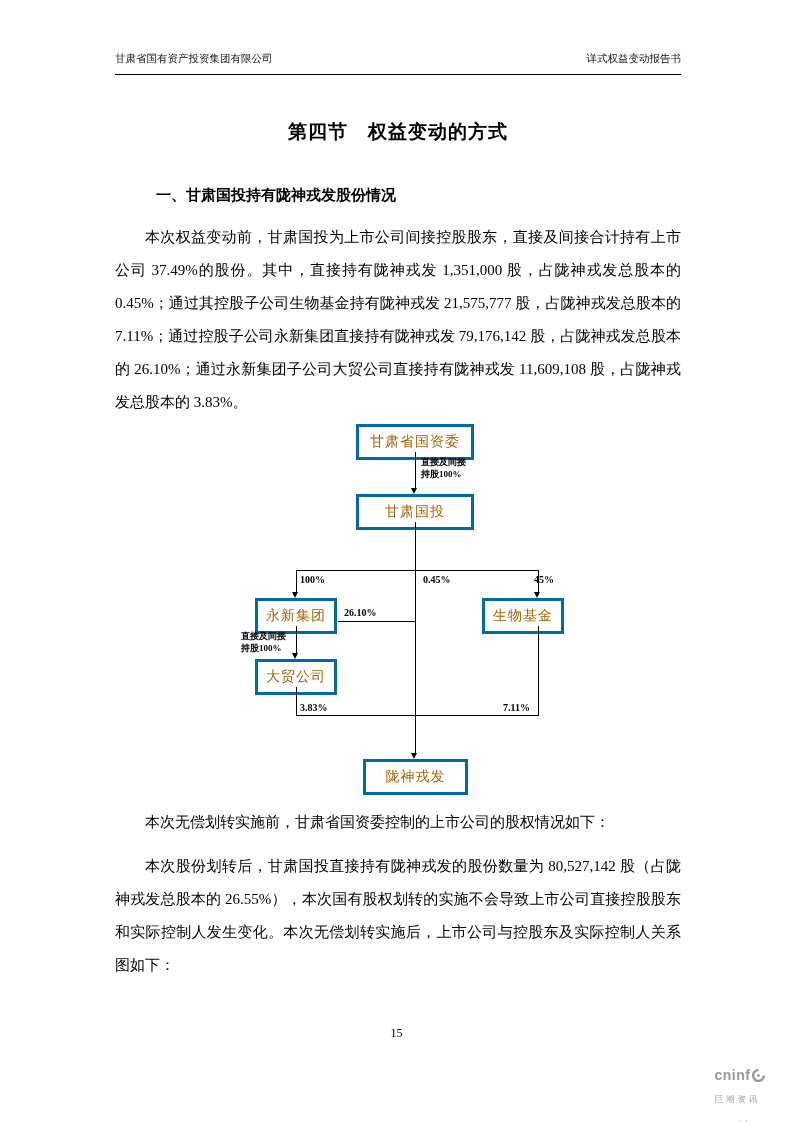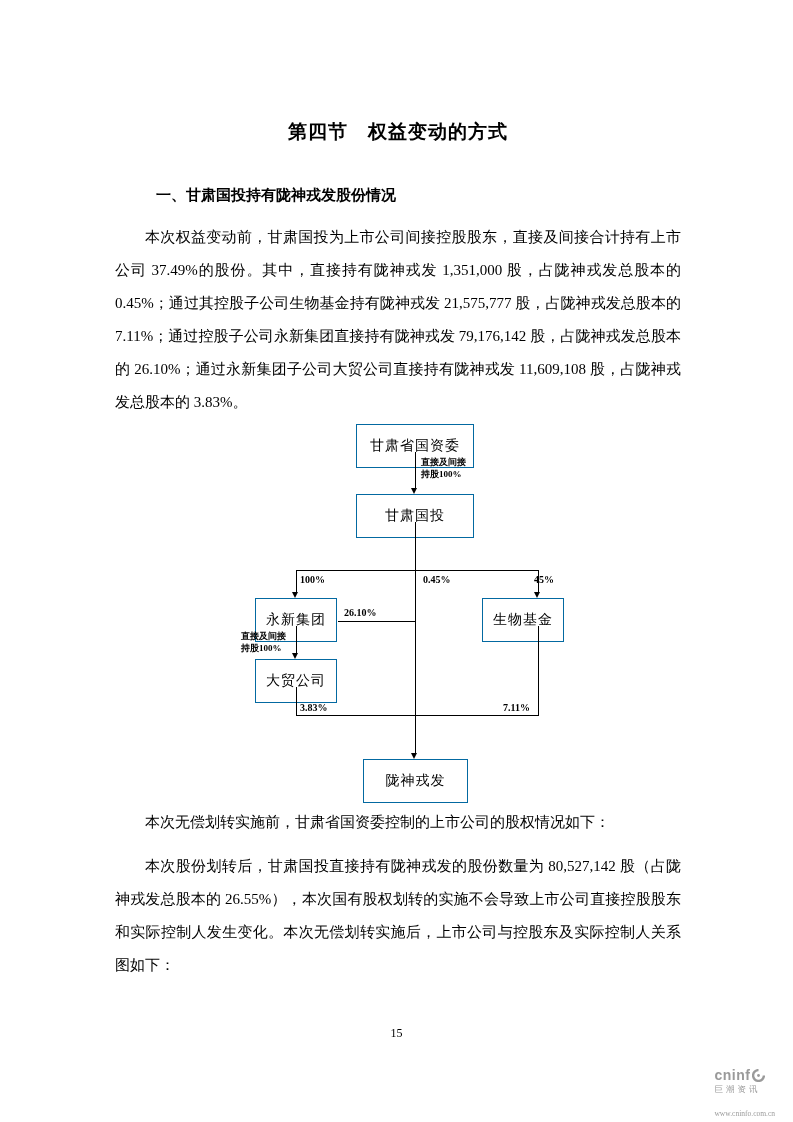--- a/index.html
+++ b/index.html
@@ -71,29 +71,29 @@
   
   .diagram {
     position: absolute;
     left: 0;
     top: 418px;
     width: 793px;
     height: 382px;
   }
   .dbox {
     position: absolute;
-    height: 44px;
-    border: 1px solid #0369a1;
+    height: 36px;
+    border: 3px solid #0369a1;
     background: #fff;
     display: flex;
     align-items: center;
     justify-content: center;
     font-size: 14px;
     letter-spacing: 1px;
-    color: #000000;
+    color: #a16207;
   }
   .vline { position: absolute; width: 1px; background: #000; }
   .hline { position: absolute; height: 1px; background: #000; }
   .arrow {
     position: absolute;
     width: 0; height: 0;
     border-left: 3.5px solid transparent;
     border-right: 3.5px solid transparent;
     border-top: 6px solid #000;
   }
@@ -122,33 +122,37 @@
   .cninfo-word {
     font-family: "Liberation Sans", "DejaVu Sans", sans-serif;
     font-size: 14px;
     font-weight: bold;
     letter-spacing: 0.5px;
   }
   .cninfo-swirl { width: 13px; height: 13px; }
   .cninfo-cn {
     font-size: 8.5px;
     letter-spacing: 3px;
-    margin-top: 2px;
+    margin-top: 12px;
   }
   .cninfo-url {
     font-family: Liberation Serif, serif;
     font-size: 7.5px;
     margin-top: 15px;
   }
 </style>
 </head>
 <body>
 
 <div class="page">
 
+  <header class="doc-header">
+    <span>甘肃省国有资产投资集团有限公司</span>
+    <span>详式权益变动报告书</span>
+  </header>
 
   <h1 class="section-title">第四节　权益变动的方式</h1>
 
   <h2 class="sub-heading">一、甘肃国投持有陇神戎发股份情况</h2>
 
   <p class="body-para para1">本次权益变动前，甘肃国投为上市公司间接控股股东，直接及间接合计持有上市公司 37.49%的股份。其中，直接持有陇神戎发 1,351,000 股，占陇神戎发总股本的 0.45%；通过其控股子公司生物基金持有陇神戎发 21,575,777 股，占陇神戎发总股本的 7.11%；通过控股子公司永新集团直接持有陇神戎发 79,176,142 股，占陇神戎发总股本的 26.10%；通过永新集团子公司大贸公司直接持有陇神戎发 11,609,108 股，占陇神戎发总股本的 3.83%。</p>
 
   <div class="diagram">
 
     <div class="dbox" style="left:356px; top:6px; width:118px;">甘肃省国资委</div>

